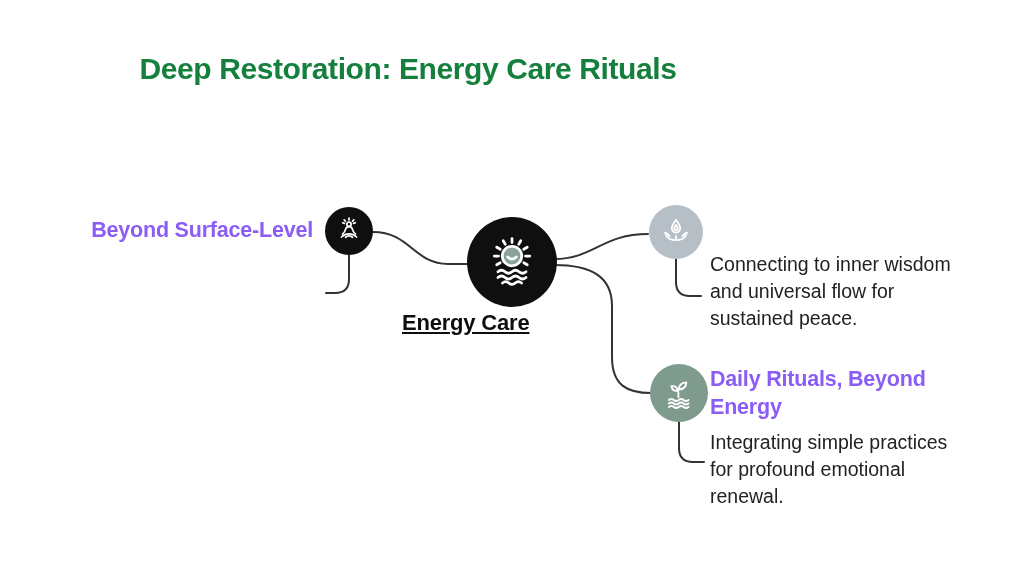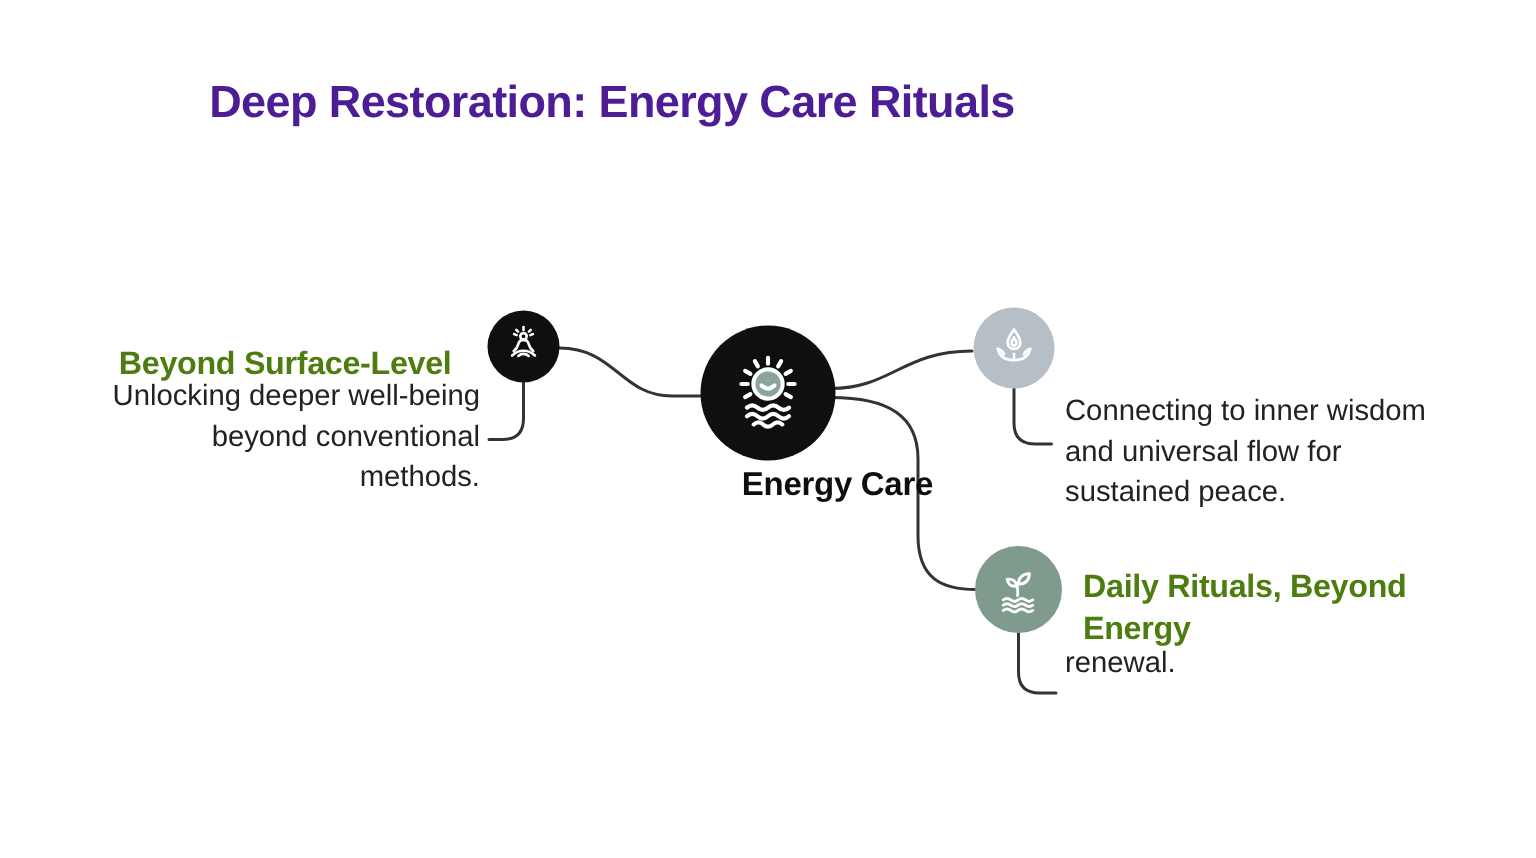--- a/index.html
+++ b/index.html
@@ -2,65 +2,60 @@
 <html><head>
 <meta charset="utf-8">
 <style>
   html,body{margin:0;padding:0;background:#ffffff;}
   .canvas{
     position:relative;width:1024px;height:572px;background:#ffffff;overflow:hidden;
     font-family:"Liberation Sans","DejaVu Sans",sans-serif;color:#1c1c1c;
   }
   .title{
     position:absolute;left:0;top:52px;width:816px;text-align:center;
-    font-size:30px;font-weight:700;letter-spacing:-0.4px;color:#4c1d95;margin:0;
+    font-size:30px;font-weight:700;letter-spacing:-0.4px;color:#15803d;margin:0;
   }
   .connectors{position:absolute;left:0;top:0;width:1024px;height:572px;}
   .connectors path{fill:none;stroke-width:2px;stroke-linecap:round;}
   .node-circle{
     position:absolute;border-radius:50%;display:flex;align-items:center;justify-content:center;
   }
   .heading{
-    position:absolute;margin:12px;font-size:21.5px;font-weight:700;letter-spacing:-0.2px;
-    color:#4d7c0f;line-height:28px;white-space:nowrap;
+    position:absolute;margin:0;font-size:21.5px;font-weight:700;letter-spacing:-0.2px;
+    color:#8b5cf6;line-height:28px;white-space:nowrap;
   }
   .heading.wrap{white-space:normal;}
   .body-text{
     position:absolute;font-size:19.5px;line-height:27px;color:#222222;
   }
   .body-text div{white-space:nowrap;}
   .align-right{text-align:right;}
   .center-label{
-    position:absolute;left:402px;top:309px;width:220px;text-align:right;
-    font-size:22px;font-weight:700;line-height:28px;color:#0e0e0e;letter-spacing:-0.2px;
+    position:absolute;left:402px;top:309px;width:220px;text-align:left;
+    font-size:22px;font-weight:700;line-height:28px;color:#0e0e0e;letter-spacing:-0.2px;text-decoration:underline;
   }
   svg.icon{display:block;}
 </style>
 </head>
 <body>
 
 <div class="canvas">
 
   <h1 class="title">Deep Restoration: Energy Care Rituals</h1>
 
   <svg class="connectors" viewBox="0 0 1024 572">
     <path d="M373 232 C410 232 414 264 448 264 L468 264" style="stroke: rgb(51, 51, 51);"></path>
     <path d="M554 259 C594 259 602 234 648 234" style="stroke: rgb(51, 51, 51);"></path>
     <path d="M554 265 C592 265 612 277 612 306 L612 357 C612 386 628 393 651 393" style="stroke: rgb(51, 51, 51);"></path>
     <path d="M349 255 L349 279 Q349 293 335 293 L326 293" style="stroke: rgb(51, 51, 51);"></path>
     <path d="M676 259 L676 282 Q676 296 690 296 L701 296" style="stroke: rgb(51, 51, 51);"></path>
     <path d="M679 421 L679 448 Q679 462 693 462 L704 462" style="stroke: rgb(51, 51, 51);"></path>
   </svg>
 
   <h2 class="heading align-right" style="right:711px;top:216px;">Beyond Surface-Level</h2>
-  <div class="body-text align-right" style="right:704px;top:251px;width:300px;">
-    <div>Unlocking deeper well-being</div>
-    <div>beyond conventional</div>
-    <div>methods.</div>
-  </div>
   <div class="node-circle" style="left: 325px; top: 207px; width: 48px; height: 48px; background-color: rgb(15, 15, 15);">
     <svg class="icon" width="32" height="32" viewBox="0 0 24 24" fill="none" stroke="#ffffff" stroke-width="1.3" stroke-linecap="round" stroke-linejoin="round">
       <circle cx="12" cy="6.9" r="1.6"></circle>
       <path d="M12 3.7 V2.3"></path>
       <path d="M9.3 4.6 L8.4 3.7"></path>
       <path d="M14.7 4.6 L15.6 3.7"></path>
       <path d="M8.6 6.3 L7.3 5.8"></path>
       <path d="M15.4 6.3 L16.7 5.8"></path>
       <path d="M12 8.7 C10.7 8.7 9.7 9.5 9.4 10.8 C9.1 12.1 8.4 13.3 7.1 14.3"></path>
       <path d="M12 8.7 C13.3 8.7 14.3 9.5 14.6 10.8 C14.9 12.1 15.6 13.3 16.9 14.3"></path>
@@ -95,37 +90,39 @@
     <svg class="icon" width="36" height="36" viewBox="0 0 24 24" fill="none" stroke="#ffffff" stroke-width="1.2" stroke-linecap="round" stroke-linejoin="round">
       <path d="M12 3.8 C10.3 6.1 9.2 7.8 9.2 9.5 C9.2 11.2 10.4 12.4 12 12.4 C13.6 12.4 14.8 11.2 14.8 9.5 C14.8 7.8 13.7 6.1 12 3.8 Z"></path>
       <path d="M12 7.3 C11.3 8.3 10.9 9 10.9 9.7 C10.9 10.4 11.4 10.9 12 10.9 C12.6 10.9 13.1 10.4 13.1 9.7 C13.1 9 12.7 8.3 12 7.3"></path>
       <path d="M4.8 12.4 C5.4 15.1 7.3 16.8 9.8 17.2 L11.2 17.4"></path>
       <path d="M4.8 12.4 C6 12.8 7 13.6 7.6 14.8"></path>
       <path d="M19.2 12.4 C18.6 15.1 16.7 16.8 14.2 17.2 L12.8 17.4"></path>
       <path d="M19.2 12.4 C18 12.8 17 13.6 16.4 14.8"></path>
       <path d="M12 14.6 L12 17.4"></path>
     </svg>
   </div>
-  <div class="body-text" style="left:710px;top:261px;width:300px;">
+  <div class="body-text" style="left:710px;top:251px;width:300px;">
     <div>Connecting to inner wisdom</div>
     <div>and universal flow for</div>
     <div>sustained peace.</div>
   </div>
 
   <div class="node-circle" style="left: 650px; top: 364px; width: 58px; height: 58px; background-color: rgb(126, 155, 141);">
     <svg class="icon" width="38" height="38" viewBox="0 0 24 24" fill="none" stroke="#ffffff" stroke-width="1.2" stroke-linecap="round" stroke-linejoin="round">
       <path d="M11.6 14.6 C11.8 12.5 11.8 11 11 9.5"></path>
       <path d="M11.2 10.6 C9 10.9 7.7 10 7.2 7.7 C9.6 7.4 11 8.4 11.2 10.6 Z"></path>
       <path d="M11.9 9.8 C12 7 13.5 5.5 16.6 5.3 C16.5 8.3 15 9.7 11.9 9.8 Z"></path>
       <path d="M5.6 16.4 C6.6 15.6 7.7 15.6 8.7 16.4 C9.7 17.2 10.8 17.2 11.8 16.4 C12.8 15.6 13.9 15.6 14.9 16.4 C15.9 17.2 17 17.2 18 16.4"></path>
       <path d="M5.6 18.6 C6.6 17.8 7.7 17.8 8.7 18.6 C9.7 19.4 10.8 19.4 11.8 18.6 C12.8 17.8 13.9 17.8 14.9 18.6 C15.9 19.4 17 19.4 18 18.6"></path>
       <path d="M5.6 20.8 C6.6 20 7.7 20 8.7 20.8 C9.7 21.6 10.8 21.6 11.8 20.8 C12.8 20 13.9 20 14.9 20.8 C15.9 21.6 17 21.6 18 20.8"></path>
     </svg>
   </div>
   <h2 class="heading wrap" style="left:710px;top:365px;width:250px;">
     <div>Daily Rituals, Beyond</div>
     <div>Energy</div>
   </h2>
   <div class="body-text" style="left:710px;top:429px;width:300px;">
+    <div>Integrating simple practices</div>
+    <div>for profound emotional</div>
     <div>renewal.</div>
   </div>
 
 </div>
 
 </body></html>

